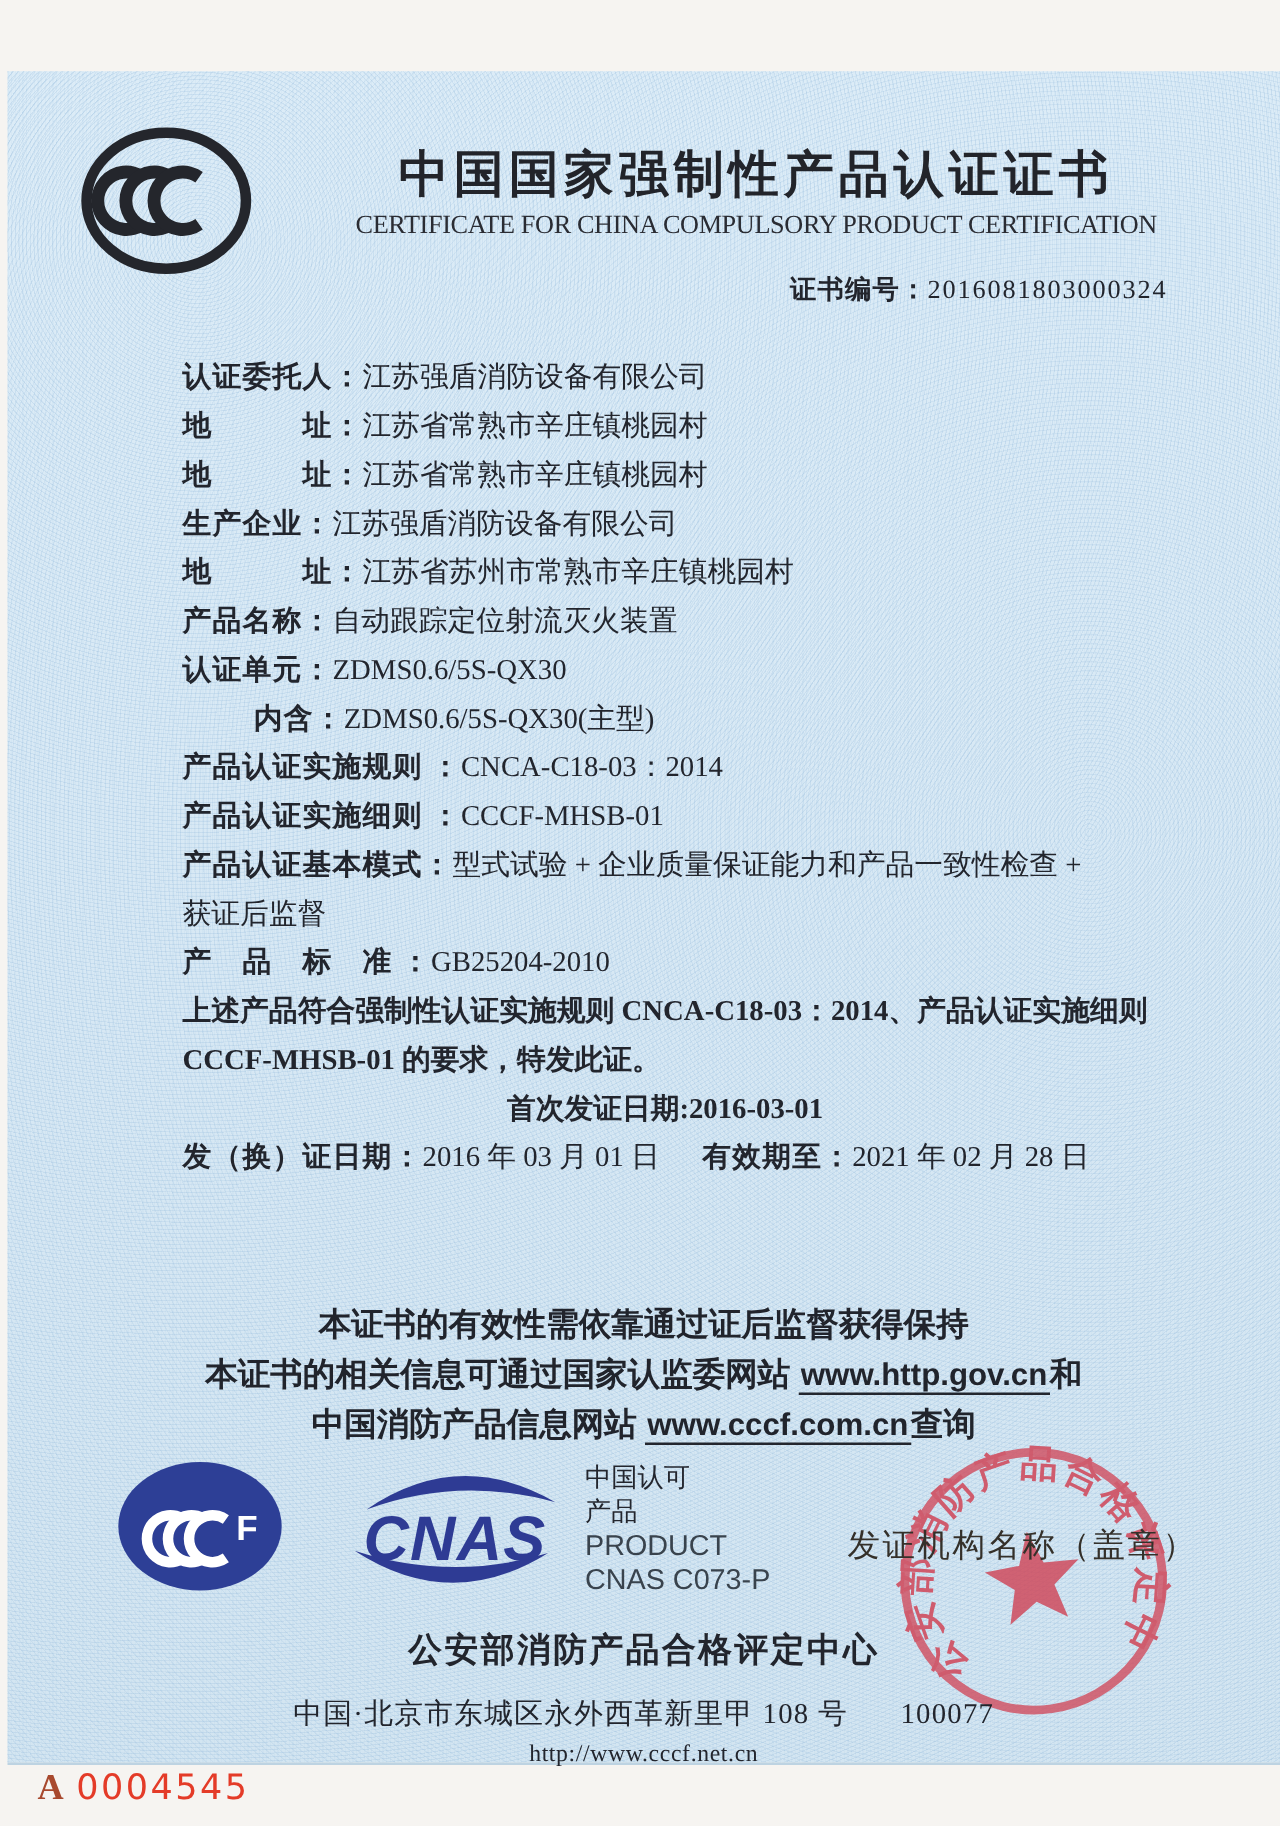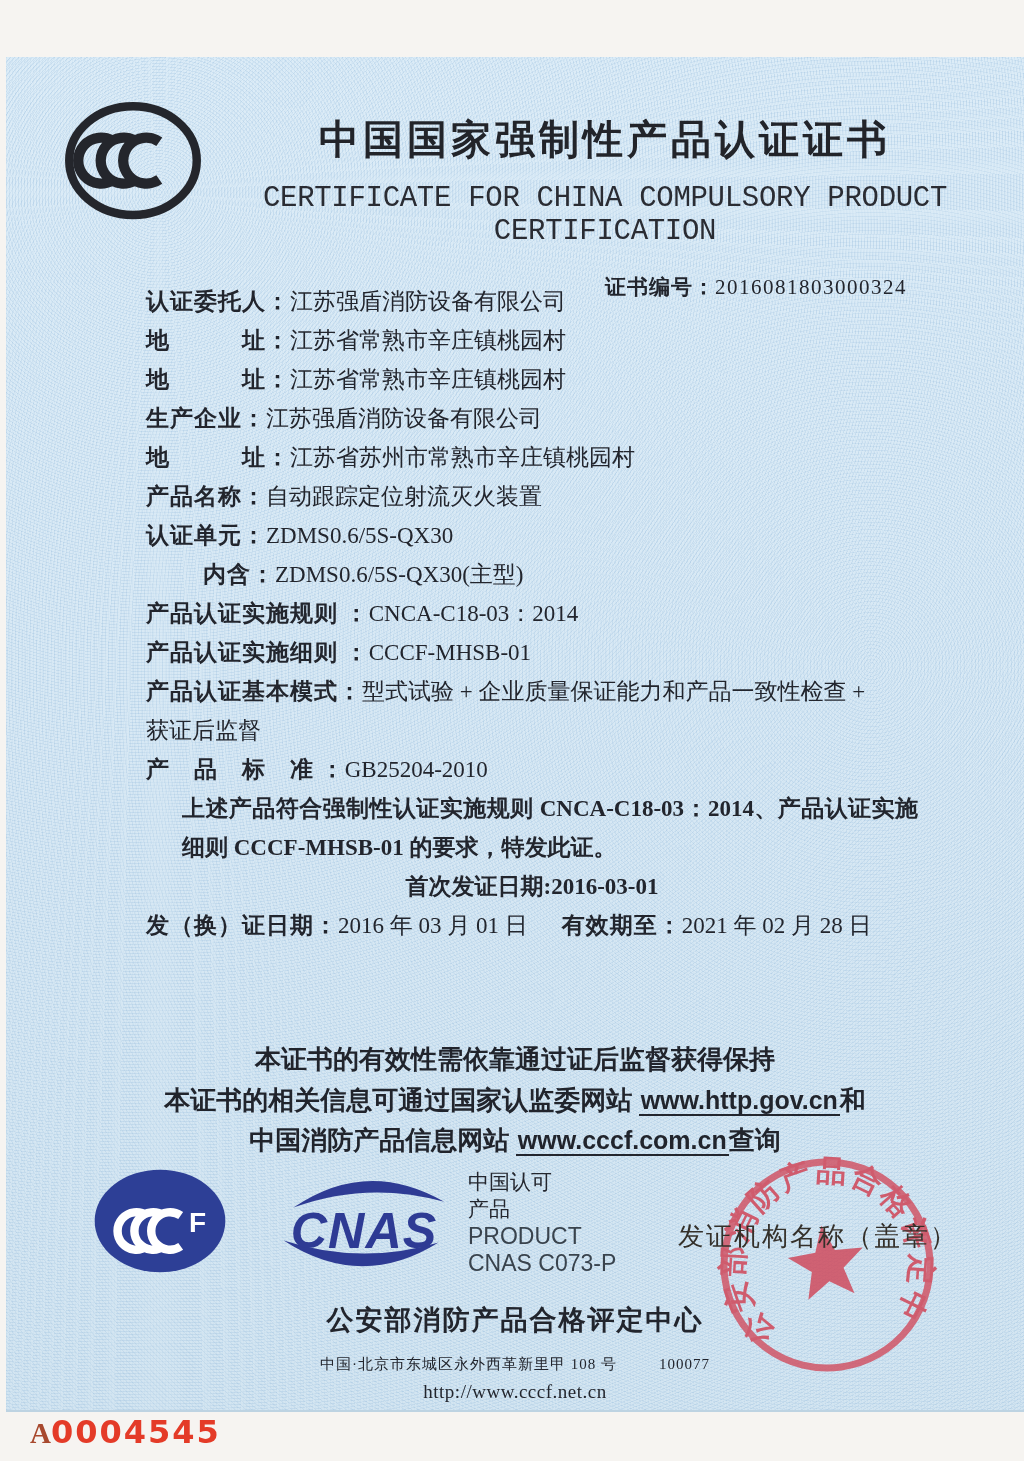--- a/index.html
+++ b/index.html
@@ -17,58 +17,58 @@
       repeating-radial-gradient(circle at 15% 10%, rgba(255,255,255,0) 0 2px, rgba(128,172,212,.20) 2.5px 3px),
       repeating-radial-gradient(circle at 85% 45%, rgba(255,255,255,0) 0 2.5px, rgba(128,172,212,.15) 3px 3.6px),
       repeating-linear-gradient(90deg, rgba(140,185,220,.08) 0 1px, transparent 1px 3px),
       linear-gradient(180deg,#dcecf7 0%, #d7e8f4 55%, #d3e5f1 100%);
     border-bottom:2px solid #bdd3e2;
   }
   
   .ccc-logo { position:absolute; left:52px; top:40px; }
   .header { position:absolute; left:180px; right:0; top:55px; text-align:center; }
   .title-cn { font-size:40px; font-weight:700; letter-spacing:4px; color:#22242a; }
-  .title-en { margin-top:15px; font-size:29px; font-family:Liberation Mono, monospace; letter-spacing:-0.3px; color:#2a2c33; }
-  .certno { margin-top:25px; text-align:right; padding-right:117px; font-size:21px; }
+  .title-en { margin-top:0; font-size:21px; font-family:Liberation Serif, serif; letter-spacing:-0.3px; color:#2a2c33; }
+  .certno { margin-top:25px; text-align:right; padding-right:90px; font-size:21px; }
   .certno .lbl { font-weight:700; letter-spacing:1px; }
   .certno .num { font-weight:400; letter-spacing:1.5px; }
   
   .body { position:absolute; left:140px; top:225px; width:772px; }
   .field-row { height:39px; line-height:39px; font-size:23px; white-space:nowrap; }
   .field-row .flabel { font-weight:700; letter-spacing:1px; }
   .field-row .fvalue { font-weight:400; }
   .field-row.indent { padding-left:57px; }
-  .compliance { font-size:23px; line-height:39px; font-weight:700; text-align:justify;margin-left:36px; }
+  .compliance { font-size:23px; line-height:39px; font-weight:700; text-align:justify; }
   .first-issue { height:39px; line-height:39px; text-align:center; font-weight:700; font-size:23px; }
   .issue-row { height:39px; line-height:39px; font-size:23px; white-space:nowrap; }
   .issue-row .lbl { font-weight:700; letter-spacing:1px; }
   .issue-row .gap { display:inline-block; width:34px; }
   
   .notice { position:absolute; left:0; right:0; top:983px; text-align:center; font-size:26px; font-weight:700; color:#21242c; }
   .notice .line { height:40px; line-height:40px; }
   .notice .url { font-weight:600; border-bottom:2px solid #23262e; padding:0 2px; font-family:"Liberation Sans","DejaVu Sans",sans-serif; font-size:25px; }
   
   .cccf-logo { position:absolute; left:84px; top:1108px; }
   .cnas-logo { position:absolute; left:268px; top:1102px; }
   .accred { position:absolute; left:462px; top:1112px; line-height:27px; white-space:nowrap; }
   .accred .cn { font-size:21px; color:#23262e; }
   .accred .en { font-size:23px; font-family:"Liberation Sans","DejaVu Sans",sans-serif; color:#39434d; }
   
   .stamp { position:absolute; left:701px; top:1088px; transform:rotate(-8deg); opacity:.88; }
   .stamp-label { position:absolute; left:672px; top:1162px; font-size:26px; letter-spacing:2px; color:#34302a; z-index:5; white-space:nowrap; }
   
   .footer { position:absolute; left:0; right:0; top:1245px; text-align:center; }
   .footer .org { font-size:27px; font-weight:700; letter-spacing:2px; }
-  .footer .addr { margin-top:17px; font-size:15px; letter-spacing:1px; }
+  .footer .addr { margin-top:17px; font-size:23px; letter-spacing:1px; }
   .footer .addr .post { display:inline-block; margin-left:42px; }
   .footer .site { margin-top:7px; font-size:19px; letter-spacing:.5px; }
   
   .serial { position:absolute; left:30px; top:1413px; white-space:nowrap; }
   .serial .a { font-size:29px; color:#a8492e; font-weight:600; }
-  .serial .digits { font-size:32px; font-weight:700; color:#e43b28; letter-spacing:2px; font-family:"DejaVu Sans","Liberation Sans",sans-serif; }
+  .serial .digits { font-size:28px; font-weight:400; color:#e43b28; letter-spacing:2px; margin-left:10px; font-family:"DejaVu Sans","Liberation Sans",sans-serif; }
 </style>
 </head>
 <body>
 
 <div class="cert">
 
   <svg class="ccc-logo" width="150" height="130" viewBox="0 0 160 135">
     <ellipse cx="80" cy="66" rx="68" ry="58" fill="none" stroke="#24262c" stroke-width="9"></ellipse>
     <g fill="#24262c">
       <path transform="translate(46,66)" d="M17.2,-24.6 A30,30 0 1 0 17.2,24.6 L10.9,15.6 A19,19 0 1 1 10.9,-15.6 Z"></path>

